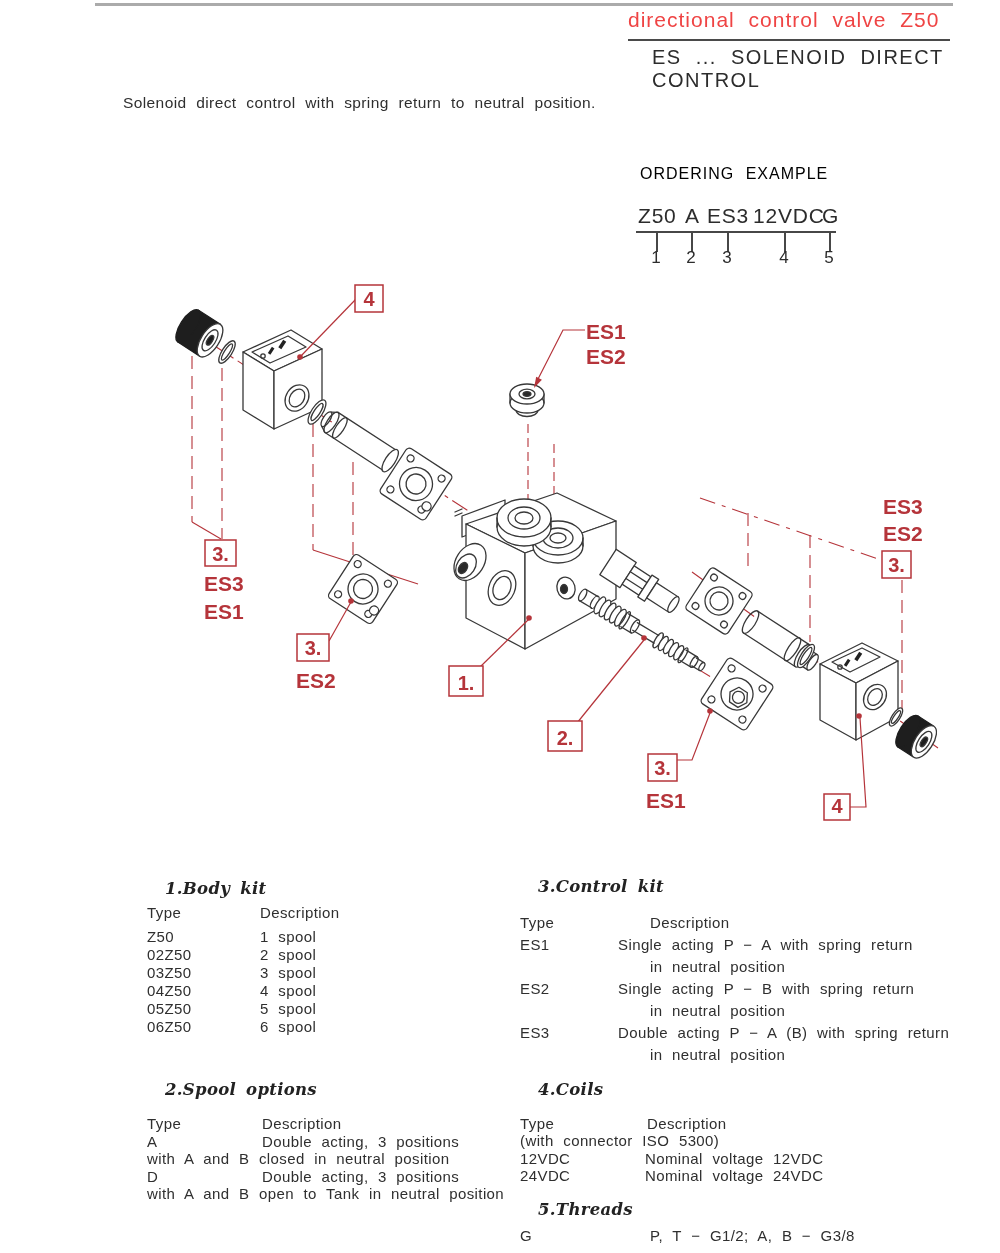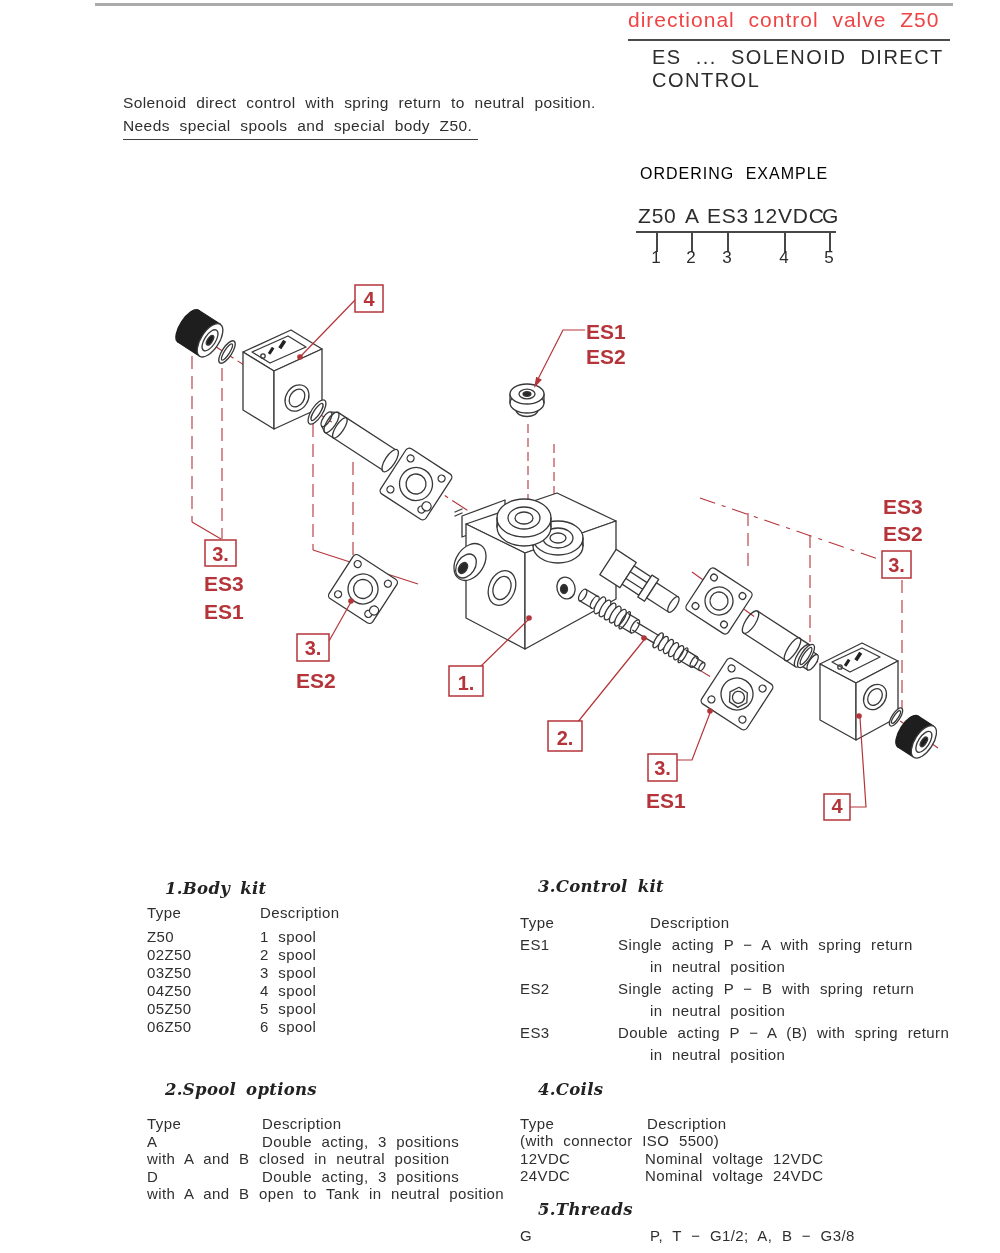--- a/index.html
+++ b/index.html
@@ -54,21 +54,20 @@
 
 <div class="page">
 
   <div class="top-rule"></div>
 
   <div class="hdr-title">directional control valve Z50</div>
   <div class="hdr-sub">ES ... SOLENOID DIRECT CONTROL</div>
 
   <div class="intro txt">
     <div>Solenoid direct control with spring return to neutral position.</div>
-    <div><span class="u">Needs special spools and special body Z50.</span></div>
   </div>
 
   <div class="ord-title">ORDERING EXAMPLE</div>
   <span class="ord-part" style="left:638px">Z50</span>
   <span class="ord-part" style="left:685px">A</span>
   <span class="ord-part" style="left:707px">ES3</span>
   <span class="ord-part" style="left:753px">12VDC</span>
   <span class="ord-part" style="left:822px">G</span>
   <div class="ord-line"></div>
   <div class="ord-tick" style="left:656px"></div>
@@ -431,21 +430,21 @@
     </div>
     <div class="note">with A and B open to Tank in neutral position</div>
   </section>
 
   <section class="tbl txt" style="left:520px; top:1080px; width:472px">
     <h3>4.Coils</h3>
     <div class="row co mt16">
       <span>Type</span>
       <span class="dhdr">Description</span>
     </div>
-    <div class="note">(with connector ISO 5500)</div>
+    <div class="note">(with connector ISO 5300)</div>
     <div class="row co">
         <span>12VDC</span>
         <span>Nominal voltage 12VDC</span>
       </div>
     <div class="row co">
         <span>24VDC</span>
         <span>Nominal voltage 24VDC</span>
       </div>
   </section>
 

